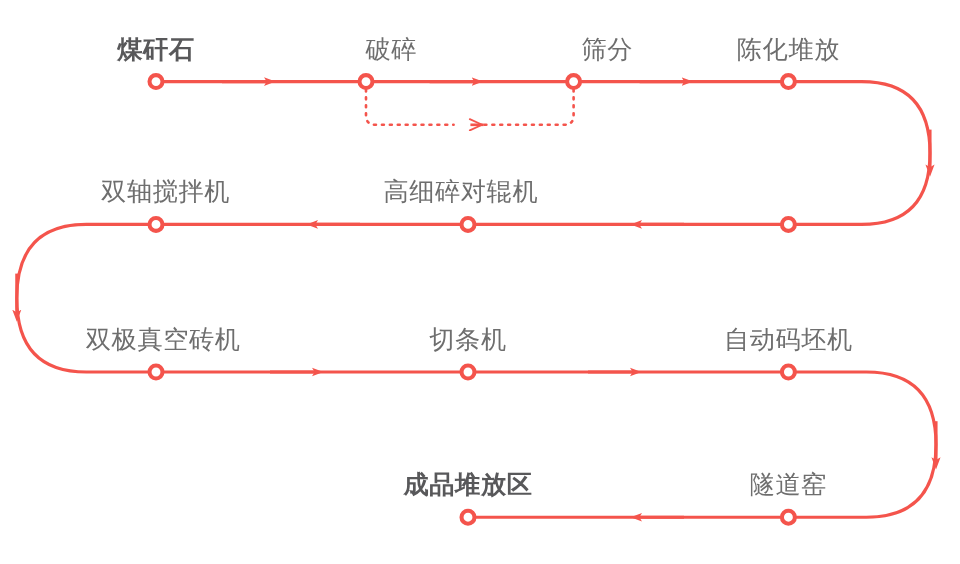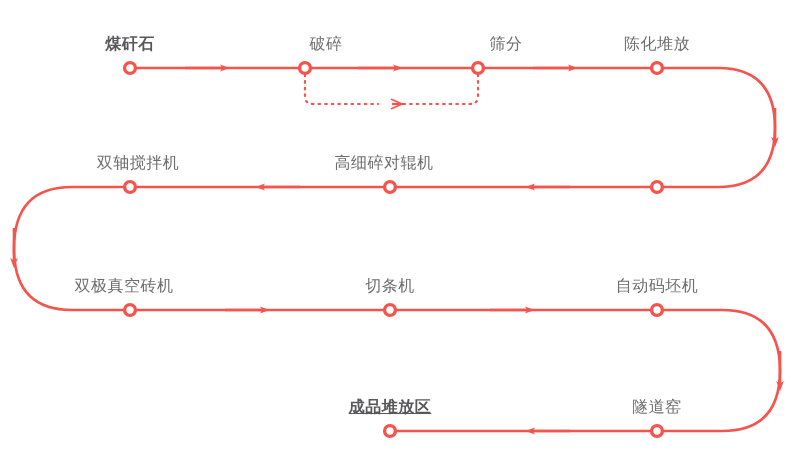--- a/index.html
+++ b/index.html
@@ -26,21 +26,21 @@
     left: 0;
     top: 0;
     width: 800px;
     height: 470px;
     display: block;
   }
   .node-label {
     position: absolute;
     white-space: nowrap;
     color: #6e6e6e;
-    font-size: 16px;
+    font-size: 21px;
     line-height: 1;
     letter-spacing: 0.5px;
     transform: translate(-50%, -100%);
     font-weight: 400;
   }
   .node-label.emphasis {
     font-weight: bold;
     color: #58585a;
   }
 </style>
@@ -135,20 +135,20 @@
   </svg>
 
   <div class="node-label emphasis" style="left:130px; top:52px;">煤矸石</div>
   <div class="node-label" style="left:305px; top:52px;margin-left:21px;">破碎</div>
   <div class="node-label" style="left:506px; top:52px;">筛分</div>
   <div class="node-label" style="left:657px; top:52px;text-align:right;">陈化堆放</div>
 
   <div class="node-label" style="left:384px; top:171px;">高细碎对辊机</div>
   <div class="node-label" style="left:138px; top:171px;">双轴搅拌机</div>
 
-  <div class="node-label" style="left:124px; top:294px;">双极真空砖机</div>
+  <div class="node-label" style="left:136px; top:294px;">双极真空砖机</div>
   <div class="node-label" style="left:390px; top:294px;">切条机</div>
   <div class="node-label" style="left:657px; top:294px;">自动码坯机</div>
 
   <div class="node-label" style="left:657px; top:415px;">隧道窑</div>
-  <div class="node-label emphasis" style="left:390px; top:415px;text-decoration:underline;">成品堆放区</div>
+  <div class="node-label emphasis" style="left:390px; top:415px;">成品堆放区</div>
 
 </div>
 
 </body></html>

